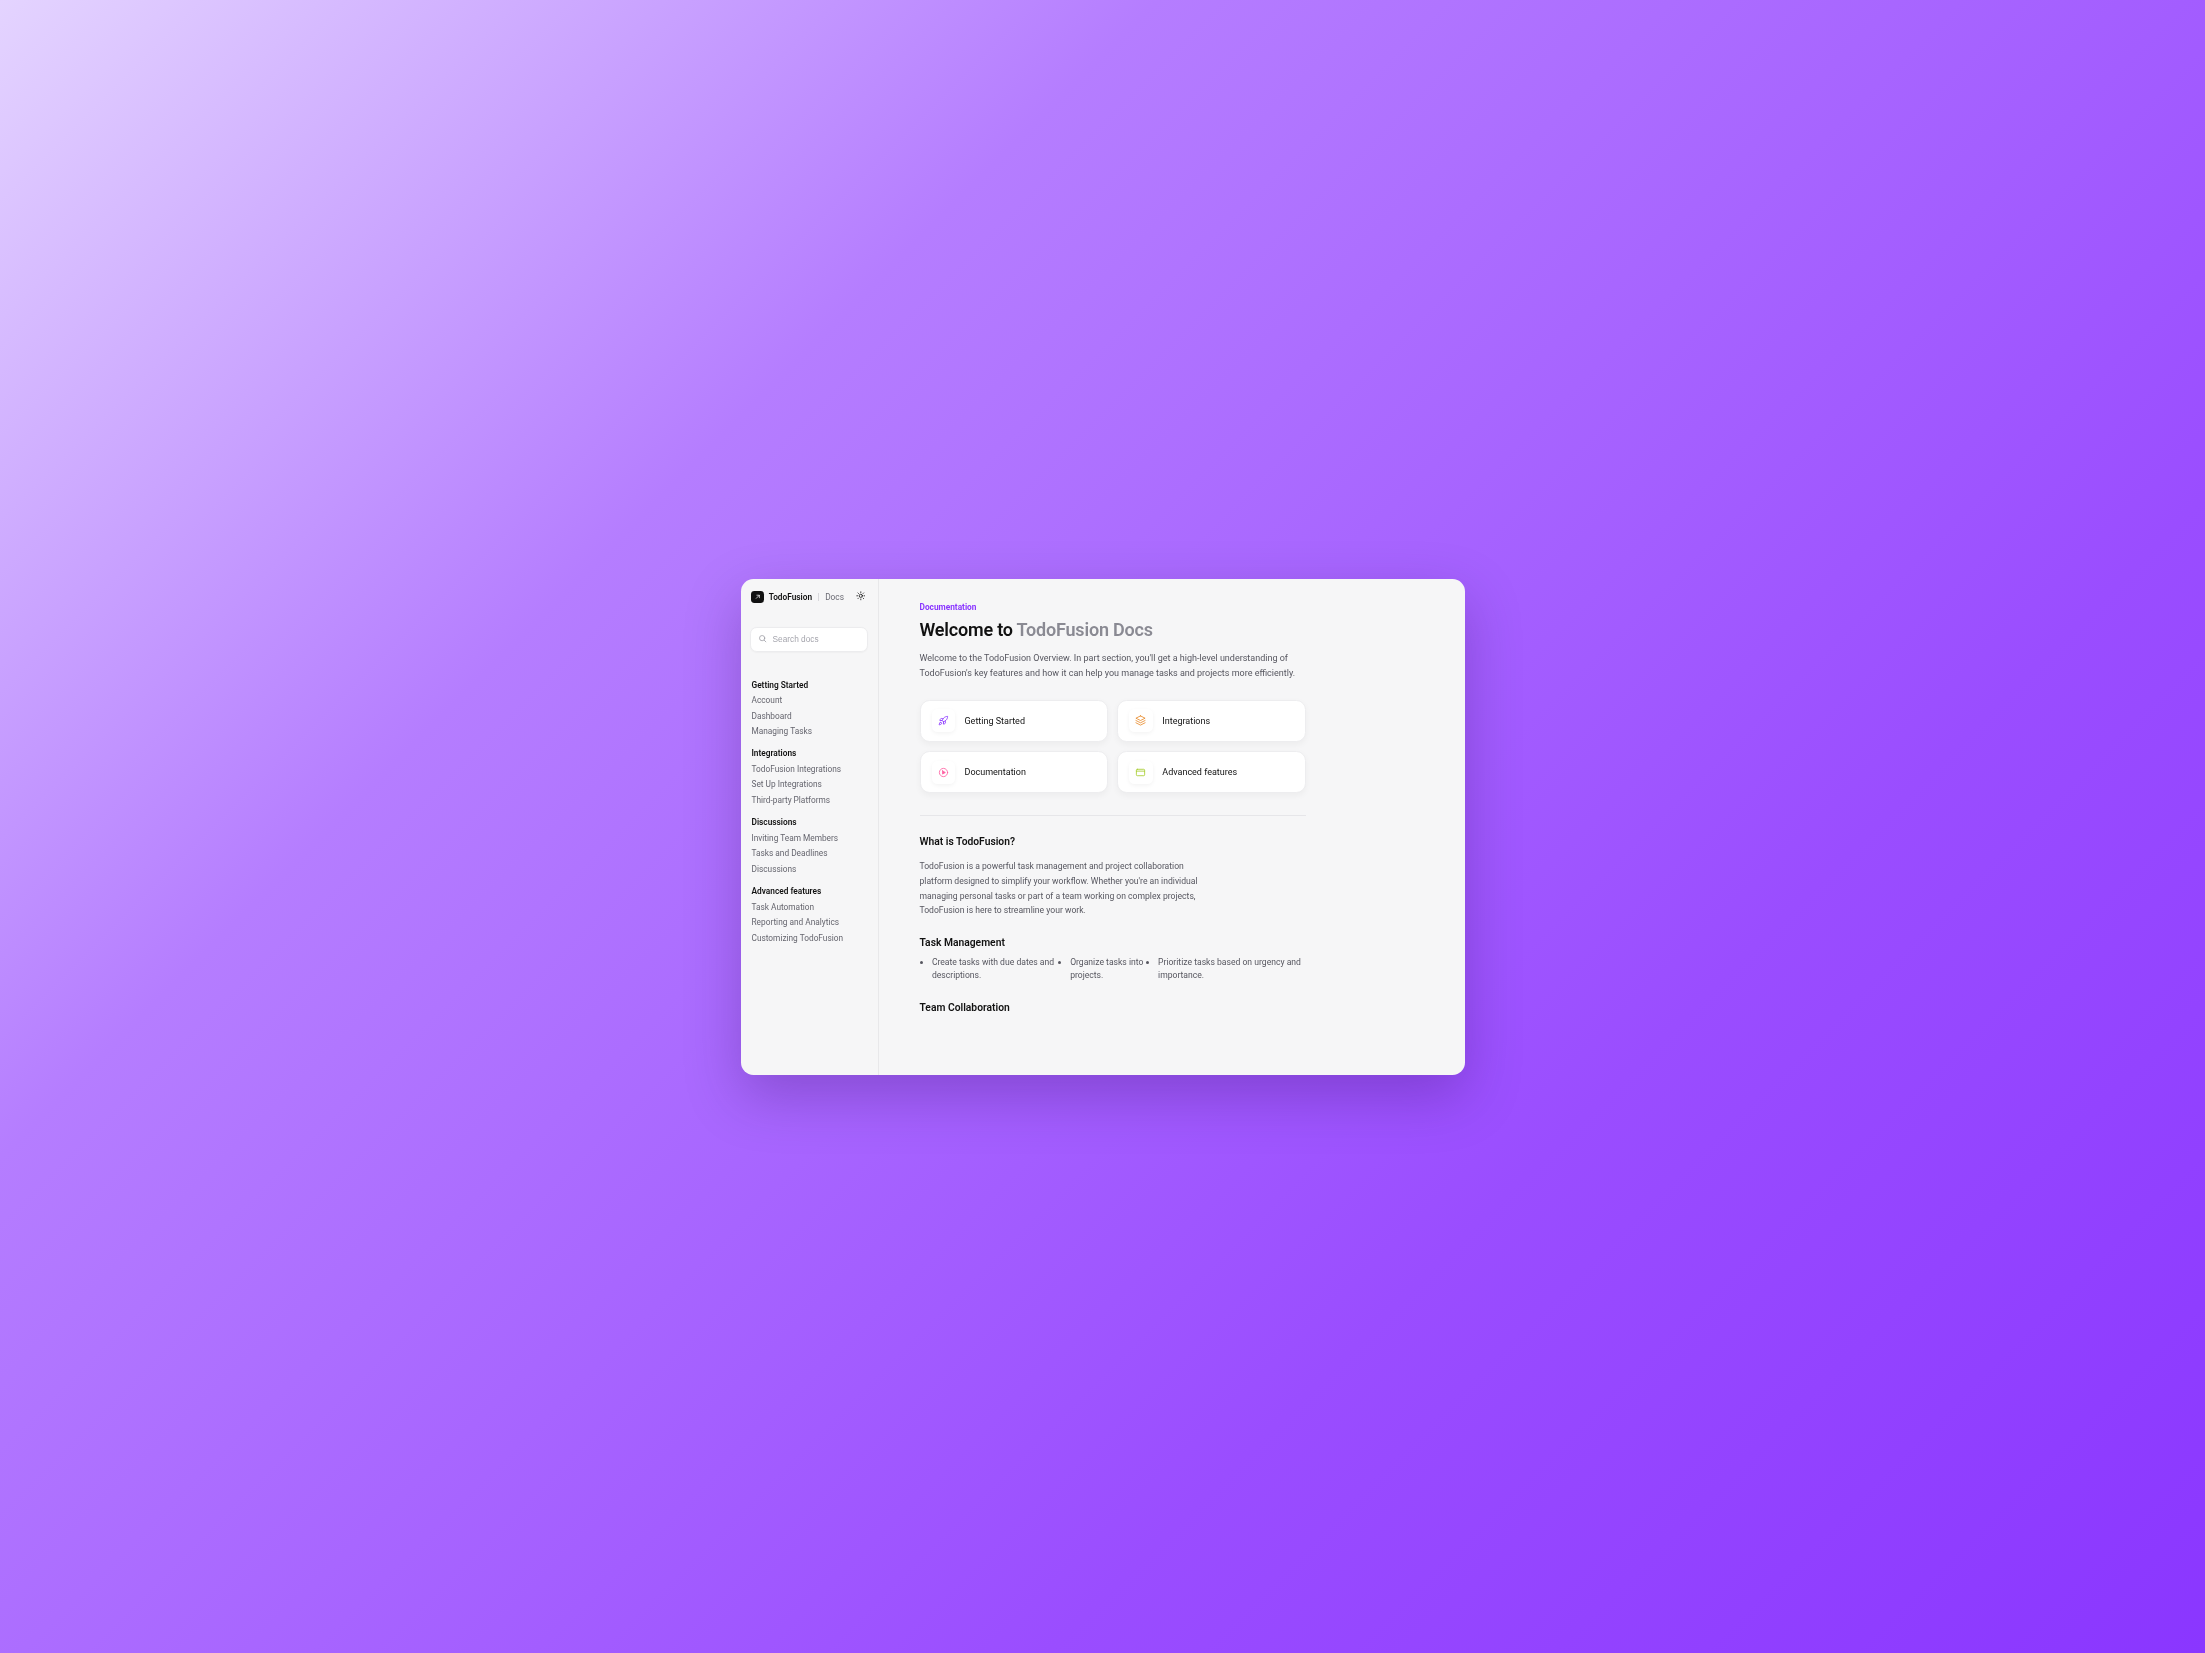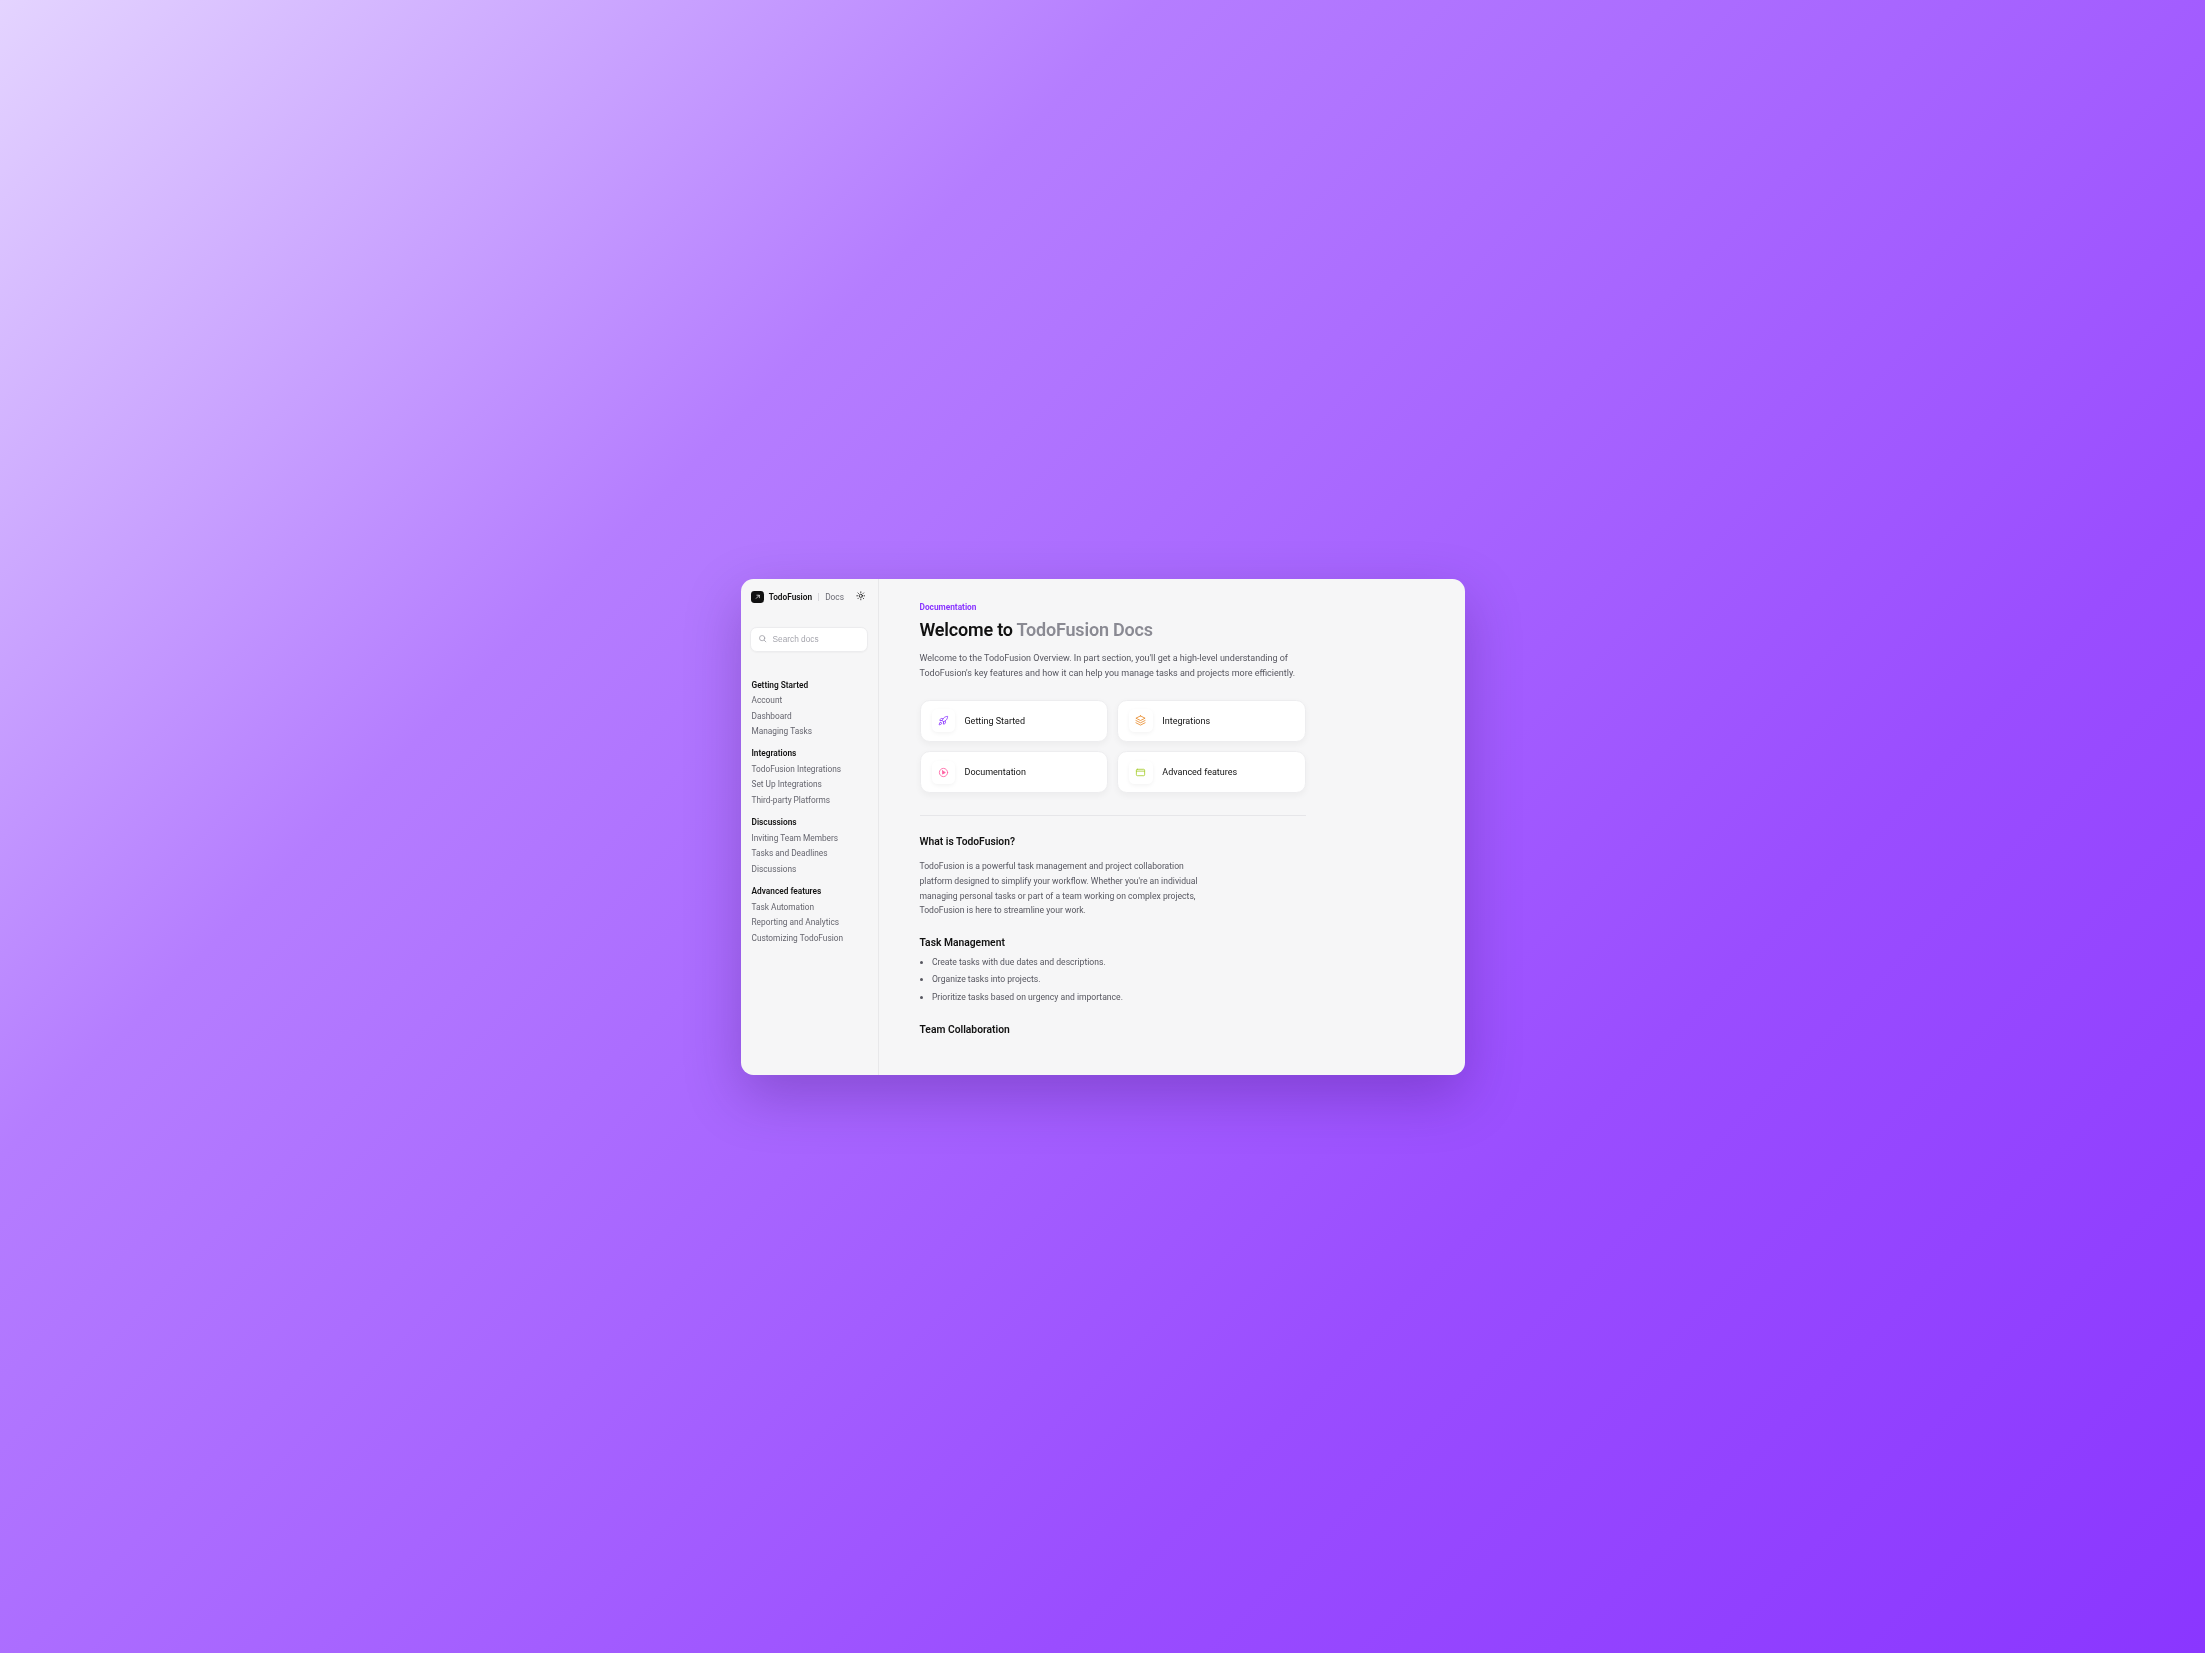--- a/index.html
+++ b/index.html
@@ -100,21 +100,21 @@
   .glow-purple { background: radial-gradient(circle, #c9a6ff 0%, transparent 70%); }
   .glow-orange { background: radial-gradient(circle, #ffc48a 0%, transparent 70%); }
   .glow-pink   { background: radial-gradient(circle, #ff9ecb 0%, transparent 70%); }
   .glow-green  { background: radial-gradient(circle, #c8e66a 0%, transparent 70%); }
   .card-icon svg { width:11px; height:11px; }
   .card-label { font-size:9px; color:#111; }
   .divider { height:0.7px; background:#e6e6e9; margin:22px 0 19.3px 0; max-width:386px; }
   .section { max-width:386px; margin-bottom:18px; }
   .section h2 { font-size:10.3px; font-weight:600; color:#111; margin-bottom:6.9px; }
   .section p { font-size:8.6px; color:#56565f; line-height:1.7; max-width:289px;margin-top:11px; }
-  .section ul { list-style:disc; padding-left:12.4px; display:flex; flex-direction:column; gap:4.1px; }
+  .section ul { list-style:disc; padding-left:12.4px; display:flex; flex-direction:row; gap:4.1px; }
   .section ul li { font-size:8.6px; color:#56565f; line-height:1.6; }
 </style>
 </head>
 <body>
 
 <div class="app">
   <aside class="sidebar">
     <div class="brand-row">
       <div class="brand-left">
         <div class="logo-badge">

